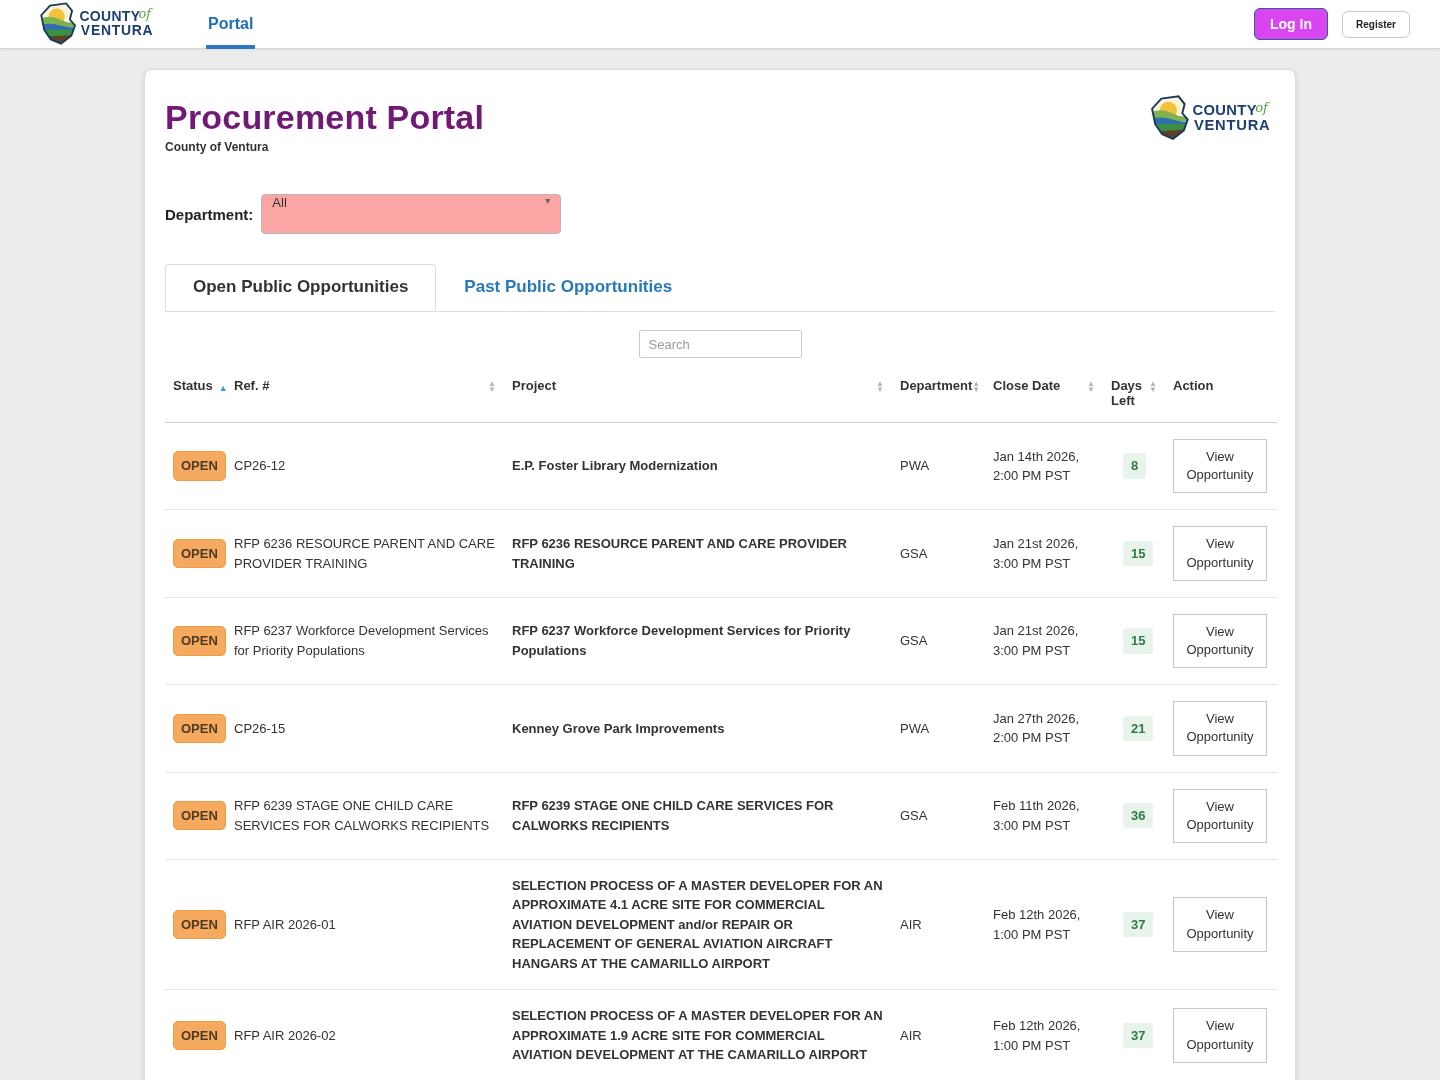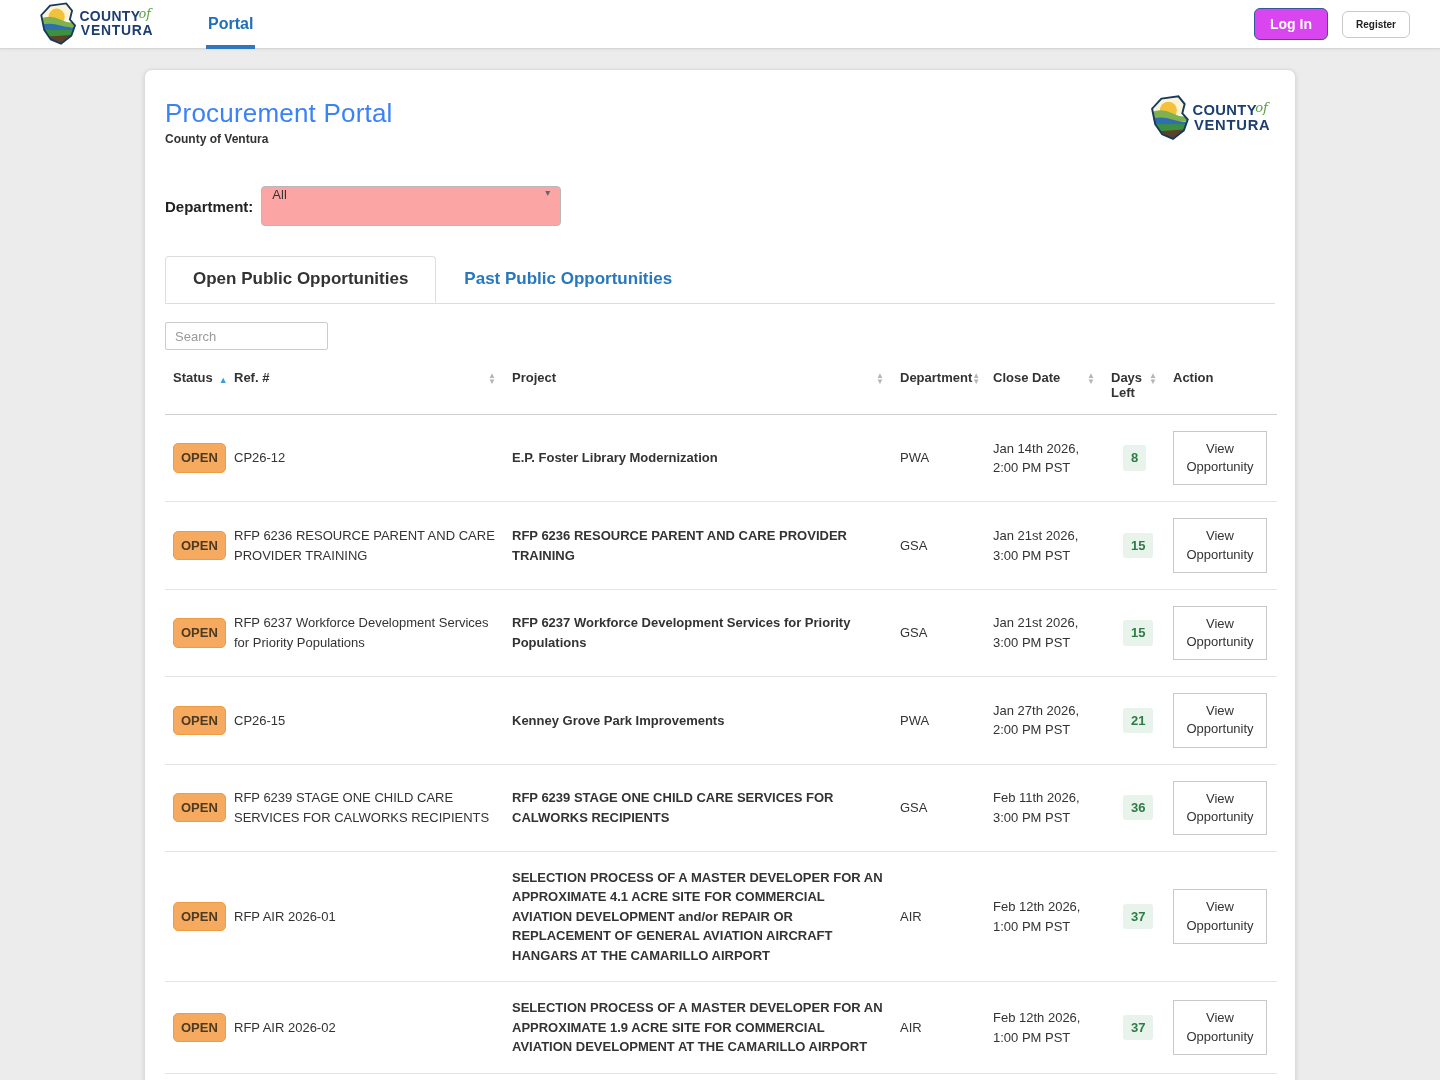--- a/index.html
+++ b/index.html
@@ -10,38 +10,38 @@
   .nav-logo { margin-left:8px; display:flex; align-items:center; }
   .portal-link { margin-left:52px; font-size:16px; font-weight:bold; color:#1f6fb9; text-decoration:none; position:relative; height:49px; display:flex; align-items:center; cursor:pointer; }
   .portal-link::after { content:""; position:absolute; left:-2px; right:-2px; bottom:0; height:4px; background:#2d78c0; }
   .nav-right { margin-left:auto; display:flex; align-items:center; gap:14px; }
   .btn-login { background:#d946ef; border:1px solid #31599b; color:#fff; font-weight:bold; font-size:14px; padding:7px 15px; border-radius:6px; cursor:pointer; font-family:inherit; }
   .btn-register { background:#fff; border:1px solid #c9c9c9; color:#222; font-weight:bold; font-size:10px; padding:7px 13px; border-radius:6px; cursor:pointer; font-family:inherit; }
 
   
   .card { width:1152px; margin:20px auto 60px; background:#fff; border:1px solid #ddd; border-radius:8px; box-shadow:0 1px 4px rgba(0,0,0,.12); padding:20px; position:relative; }
   .card-header { position:relative; padding:8px 0 0 0; }
-  .page-title { color:#3b82f6; font-size:26px; font-weight:normal; letter-spacing:.2px; }
+  .page-title { color:#701a75; font-size:34px; font-weight:bold; letter-spacing:.2px; }
   .page-subtitle { color:#333; font-size:12px; font-weight:bold; margin-top:3px; }
   .card-logo { position:absolute; top:4px; right:2px; }
 
   
   .dept-row { margin-top:40px; display:flex; align-items:center; }
   .dept-label { font-size:15px; font-weight:bold; color:#222; margin-right:8px; }
   .dept-select { width:300px; height:40px; border:1px solid #b8b8b8; border-radius:4px; background:#fca5a5; display:flex; align-items:flex-start; padding:0 10px; font-size:13px; color:#333; cursor:pointer; position:relative; }
   .dept-caret { position:absolute; right:10px; font-size:10px; color:#666; }
 
   
   .tabs { margin-top:30px; display:flex; border-bottom:1px solid #ddd; }
   .tab { font-size:17px; font-weight:bold; padding:12px 27px 13px; cursor:pointer; position:relative; top:0; }
   .tab.active { color:#333; background:#fff; border:1px solid #ddd; border-bottom:1px solid #fff; border-radius:4px 4px 0 0; }
   .tab.inactive { color:#2878be; border:1px solid transparent; }
 
   
-  .search-row { display:flex; justify-content:flex-start; margin:18px 0 10px; }
+  .search-row { display:flex; justify-content:center; margin:18px 0 10px; }
   .search-input { width:163px; height:28px; border:1px solid #ccc; border-radius:2px; padding:0 9px; font-size:13px; font-family:inherit; color:#333; }
   .search-input::placeholder { color:#9a9a9a; }
 
   
   table { width:1112px; border-collapse:collapse; table-layout:fixed; }
   col.c-status{width:61px} col.c-ref{width:278px} col.c-project{width:388px}
   col.c-dept{width:93px} col.c-close{width:118px} col.c-days{width:62px} col.c-action{width:112px}
   thead th { text-align:left; font-size:13px; font-weight:bold; color:#333; padding:10px 8px 14px 8px; vertical-align:top; border-bottom:1px solid #cfcfcf; }
   thead th:first-child { padding-left:8px; }
   .th-flex { display:flex; align-items:flex-start; justify-content:space-between; }

